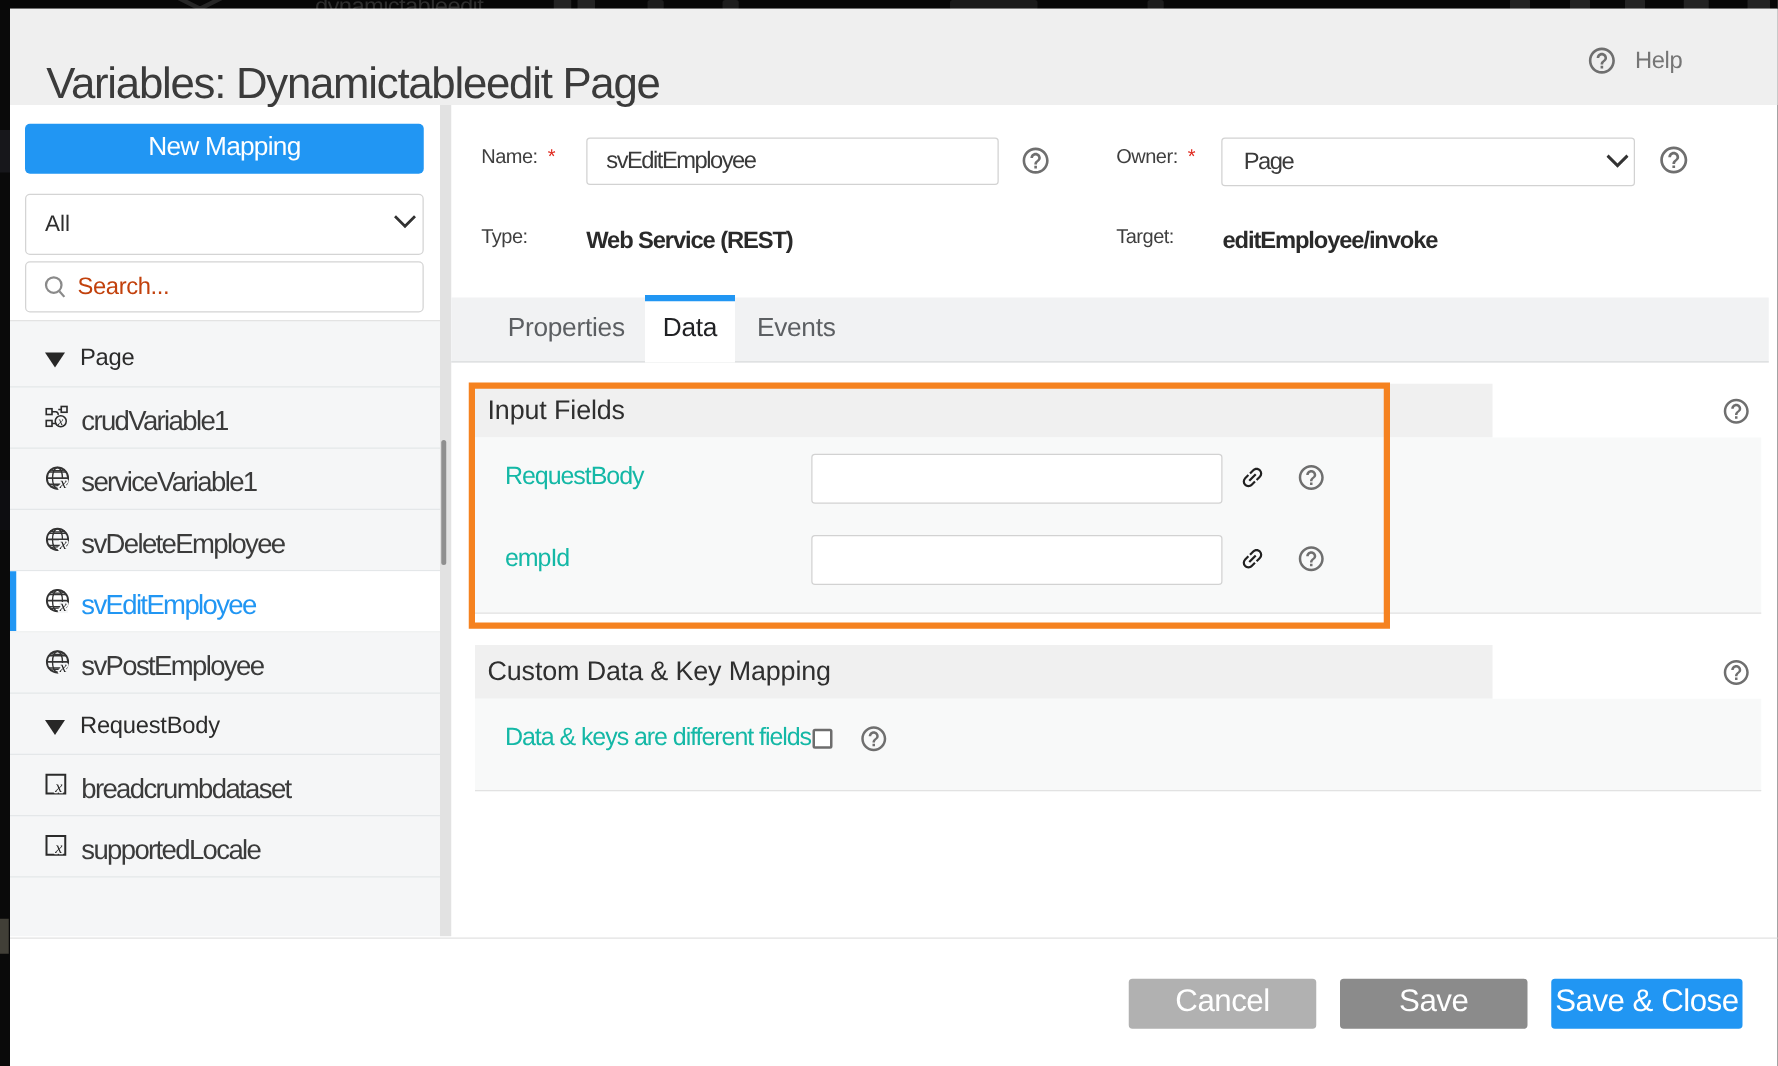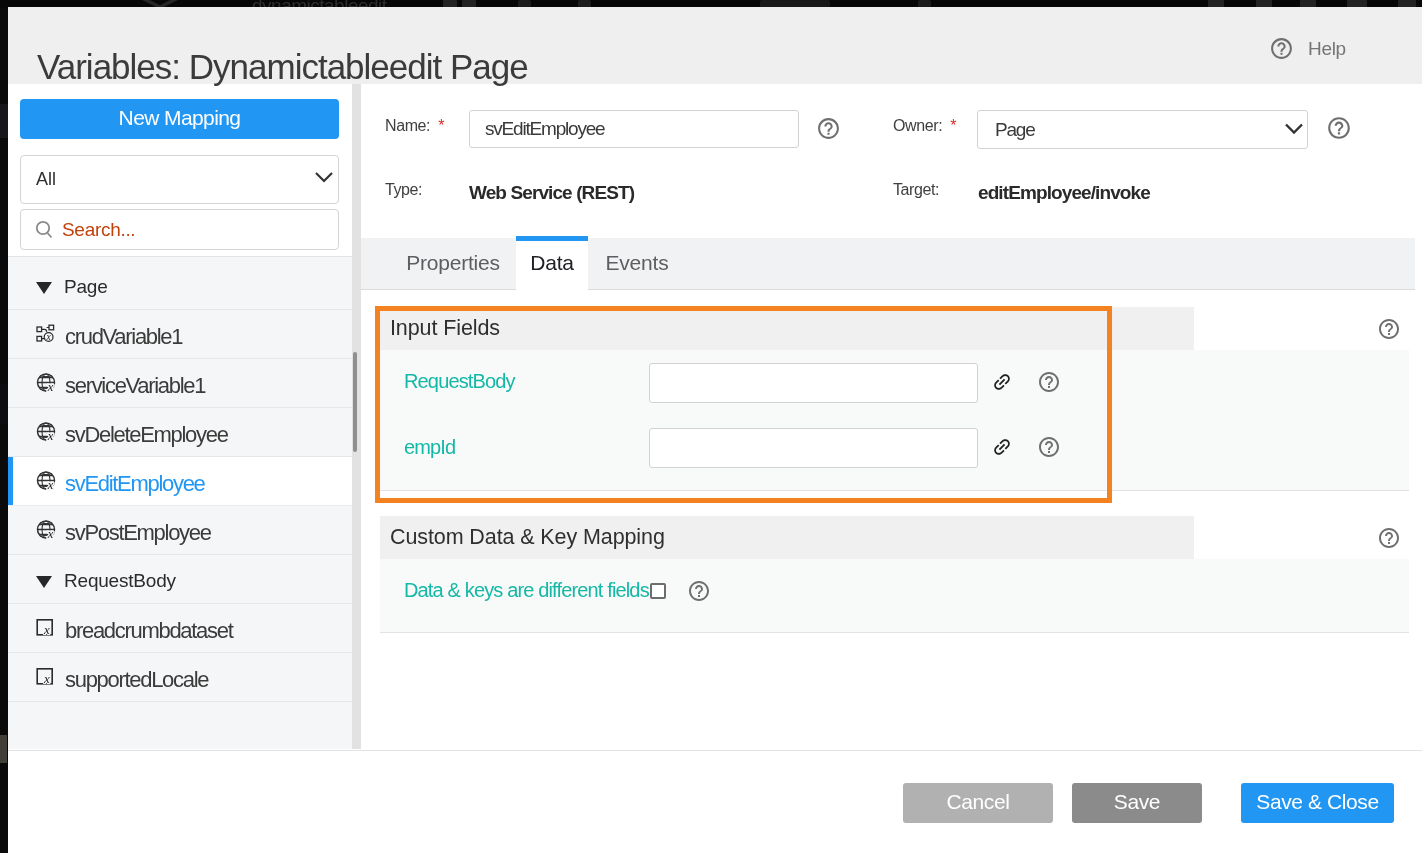--- a/index.html
+++ b/index.html
@@ -45,21 +45,21 @@
   
   .shead { position:absolute; left:380px; width:814px; height:43px; background:#f0f0f0; z-index:6;
     display:flex; align-items:center; }
   .shead .st { margin-left:10px; font-size:21.5px; letter-spacing:-0.1px; color:#2f2f2f; }
   .sbody { position:absolute; left:380px; width:1029px; background:#f8f9f9; border-bottom:1px solid #e2e2e2; z-index:6; }
   .blbl { position:absolute; font-size:20px; line-height:1; color:#14b8a6; letter-spacing:-0.85px; z-index:7; }
   #orange { position:absolute; left:375px; top:306px; width:737px; height:197px; border:5px solid #f58220; z-index:20; }
   #cbx { position:absolute; left:650px; top:583px; width:16px; height:16px; border:2px solid #6d6d6d; border-radius:2px; background:#fff; z-index:7; }
   
   #footline { position:absolute; left:8px; top:750px; width:1414px; height:1px; background:#e2e2e2; z-index:6; }
-  .btn { position:absolute; top:783px; height:40px; border-radius:3px; color:#fff; font-size:21px; letter-spacing:-0.4px;
+  .btn { position:absolute; top:783px; height:40px; border-radius:3px; color:#fff; font-size:25px; letter-spacing:-0.4px;
     display:flex; align-items:center; justify-content:center; padding-bottom:3px; z-index:7; }
   svg { display:block; }
   .icsvg { position:absolute; z-index:8; }
 </style>
 </head>
 <body>
 
 <div id="topbar">
   <svg class="abs" style="left:138px; top:-3px;" width="44" height="12" viewBox="0 0 44 12">
       <polyline points="2,0 22,10 42,0" fill="none" stroke="#262626" stroke-width="3.5"></polyline>
@@ -270,14 +270,14 @@
 <div id="cbx"></div>
 <svg class="icsvg" style="left:687px; top:579px;" width="24" height="24" viewBox="0 0 24 24">
     <path fill="#6f6f6f" d="M11 18h2v-2h-2v2zm1-16C6.48 2 2 6.48 2 12s4.48 10 10 10 10-4.48 10-10S17.52 2 12 2zm0 18c-4.41 0-8-3.59-8-8s3.59-8 8-8 8 3.59 8 8-3.59 8-8 8zm0-14c-2.21 0-4 1.79-4 4h2c0-1.1.9-2 2-2s2 .9 2 2c0 2-3 1.75-3 5h2c0-2.25 3-2.5 3-5 0-2.21-1.79-4-4-4z"></path>
   </svg>
 <svg class="icsvg" style="left:1377px; top:526px;" width="24" height="24" viewBox="0 0 24 24">
     <path fill="#6f6f6f" d="M11 18h2v-2h-2v2zm1-16C6.48 2 2 6.48 2 12s4.48 10 10 10 10-4.48 10-10S17.52 2 12 2zm0 18c-4.41 0-8-3.59-8-8s3.59-8 8-8 8 3.59 8 8-3.59 8-8 8zm0-14c-2.21 0-4 1.79-4 4h2c0-1.1.9-2 2-2s2 .9 2 2c0 2-3 1.75-3 5h2c0-2.25 3-2.5 3-5 0-2.21-1.79-4-4-4z"></path>
   </svg>
 
 <div id="footline"></div>
 <div class="btn" style="left:903px; width:150px; background:#b1b1b1;">Cancel</div>
-<div class="btn" style="left:1072px; width:130px; background:#8b8b8b;">Save</div>
+<div class="btn" style="left:1072px; width:150px; background:#8b8b8b;">Save</div>
 <div class="btn" style="left:1241px; width:153px; background:#2196f3;">Save &amp; Close</div>
 
 </body></html>

